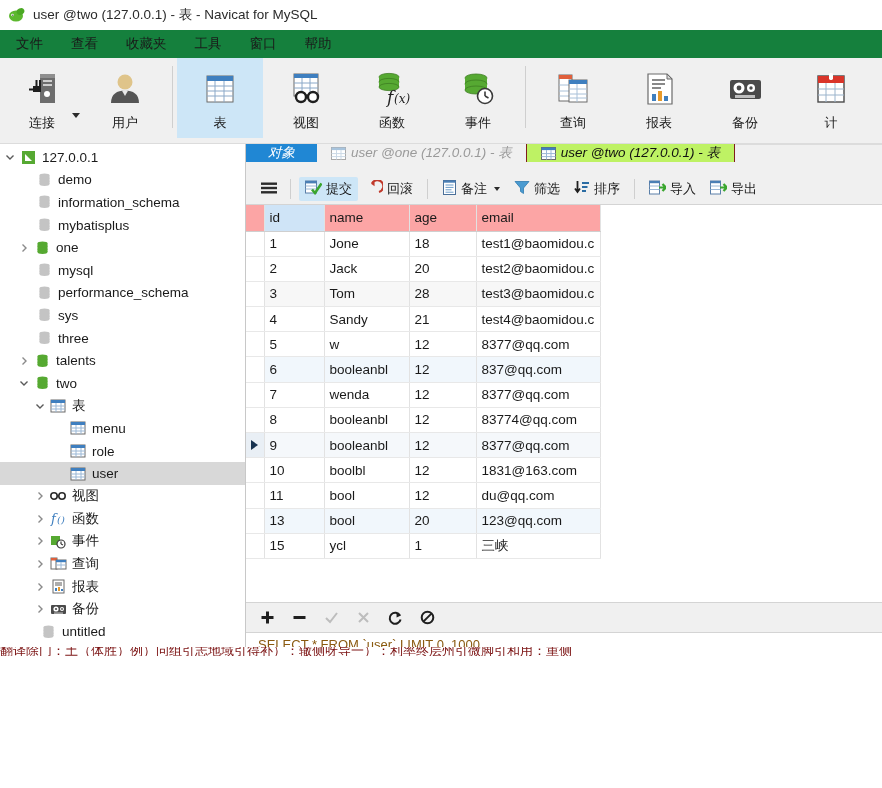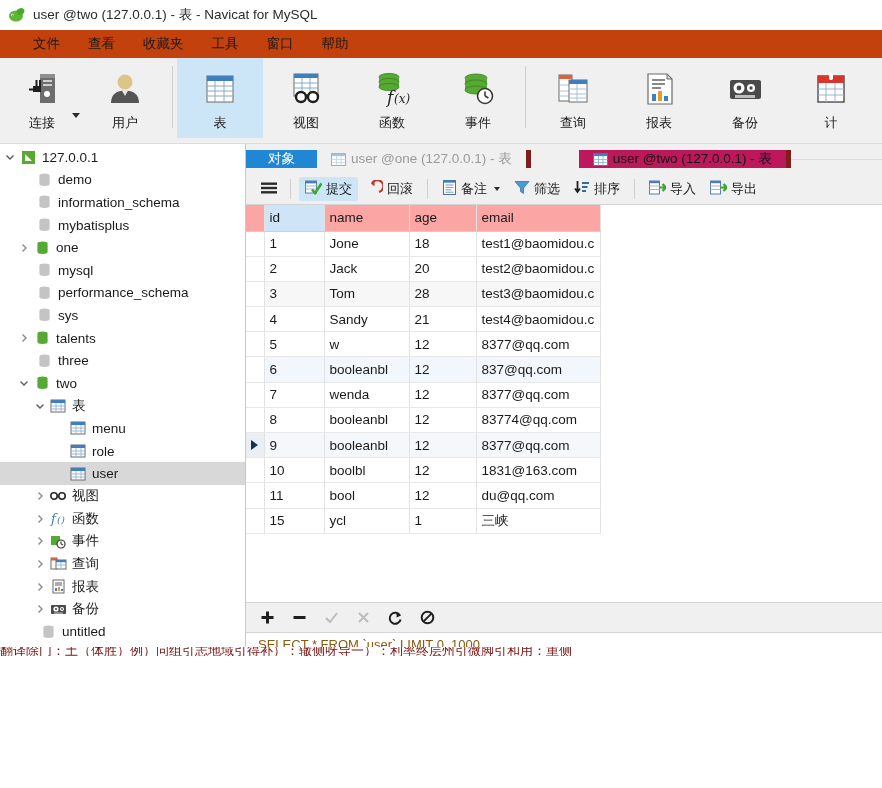--- a/index.html
+++ b/index.html
@@ -18,22 +18,22 @@
     height: 30px; background: #ffffff;
     display: flex; align-items: center; padding-left: 8px;
     border-bottom: 1px solid #ffffff;
   }
   .titlebar .logo { width: 18px; height: 18px; margin-right: 7px; position: relative; }
   .titlebar .logo svg { display: block; }
   .titlebar .title { font-size: 13.5px; color: #2b2b2b; }
 
   
   .menubar {
-    height: 28px; background: #c2410c;
-    display: flex; align-items: center; padding-left: 19px;
+    height: 28px; background: #15803d;
+    display: flex; align-items: center; padding-left: 2px;
   }
   .menubar .mi {
     padding: 3px 14px; font-size: 13.5px; color: #1a1a1a; cursor: default;
   }
 
   
   .toolbar {
     height: 86px; background: #f0f0f0;
     display: flex; align-items: flex-start; padding-left: 6px;
     border-bottom: 1px solid #dcdcdc;
@@ -67,28 +67,28 @@
   .tree-row.sel { background: #d8d8d8; }
   .twisty { width: 16px; min-width: 16px; display: flex; align-items: center; justify-content: center; }
   .twisty svg { display: block; }
   .t-ico { width: 20px; min-width: 20px; display: flex; align-items: center; justify-content: center; margin-right: 4px; }
   .t-lbl { }
 
   
   .right { flex: 1; display: flex; flex-direction: column; background: #ffffff; position: relative; }
 
   
-  .tabstrip { height: 30px; background: #f0f0f0; display: flex; align-items: center; }
+  .tabstrip { height: 30px; background: #f0f0f0; display: flex; align-items: flex-start; font-style: italic; }
   .tab {
     display: flex; align-items: center; gap: 5px; padding: 0 14px;
-    font-size: 13.5px; cursor: default; border-right: 5px solid #7f1d1d;
+    font-size: 13.5px; cursor: default; border-right: 1px solid #7f1d1d;
     background: #f0f0f0; color: #444;
   }
   .tab.obj { background: #2087d4; color: #ffffff; font-weight: normal; padding: 0 22px; border-right: none; }
-  .tab.active { background: #be185d; color: #111; margin-left: 48px; }
+  .tab.active { background: #bef264; color: #111; }
   .tab.inactive { background: #f0f0f0; color: #9a9a9a; }
   .tab .tico { width: 15px; height: 13px; display: inline-block; }
   .tab-filler { flex: 1; background: #f0f0f0; border-bottom: 1px solid #dcdcdc; }
 
   
   .gridbar {
     height: 31px; background: #f0f0f0; border-bottom: 1px solid #d4d4d4;
     display: flex; align-items: center; padding-left: 10px; gap: 2px;
   }
   .gb-btn {
@@ -495,57 +495,57 @@
                 <rect x="1.5" y="5.4" width="10" height="3"></rect>
                 <ellipse cx="6.5" cy="8.4" rx="5" ry="1.9"></ellipse>
                 <rect x="1.5" y="8.4" width="10" height="2.6"></rect>
                 <ellipse cx="6.5" cy="11" rx="5" ry="1.9"></ellipse>
               </g>
             </svg>
         </span>
         <span class="t-lbl">sys</span>
       </div>
 
+      <div class="tree-row" style="padding-left:34px;">
+        <span class="t-ico">
+          <svg width="13" height="14" viewBox="0 0 13 14">
+              <g fill="#c4c4c4">
+                <ellipse cx="6.5" cy="2.4" rx="5" ry="1.9"></ellipse>
+                <rect x="1.5" y="2.4" width="10" height="3"></rect>
+                <ellipse cx="6.5" cy="5.4" rx="5" ry="1.9"></ellipse>
+                <rect x="1.5" y="5.4" width="10" height="3"></rect>
+                <ellipse cx="6.5" cy="8.4" rx="5" ry="1.9"></ellipse>
+                <rect x="1.5" y="8.4" width="10" height="2.6"></rect>
+                <ellipse cx="6.5" cy="11" rx="5" ry="1.9"></ellipse>
+              </g>
+            </svg>
+        </span>
+        <span class="t-lbl">three</span>
+      </div>
+
       <div class="tree-row" style="padding-left:16px;">
         <span class="twisty">
           <svg width="10" height="10" viewBox="0 0 10 10">
               <path d="M3.5 1.5 L7 5 L3.5 8.5" fill="none" stroke="#8a8a8a" stroke-width="1.4"></path>
             </svg>
         </span>
         <span class="t-ico">
           <svg width="13" height="14" viewBox="0 0 13 14">
               <g fill="#56a932">
                 <ellipse cx="6.5" cy="2.4" rx="5" ry="1.9"></ellipse>
                 <rect x="1.5" y="2.4" width="10" height="3"></rect>
                 <ellipse cx="6.5" cy="5.4" rx="5" ry="1.9"></ellipse>
                 <rect x="1.5" y="5.4" width="10" height="3"></rect>
                 <ellipse cx="6.5" cy="8.4" rx="5" ry="1.9"></ellipse>
                 <rect x="1.5" y="8.4" width="10" height="2.6"></rect>
                 <ellipse cx="6.5" cy="11" rx="5" ry="1.9"></ellipse>
               </g>
             </svg>
         </span>
         <span class="t-lbl">talents</span>
-      </div>
-
-      <div class="tree-row" style="padding-left:34px;">
-        <span class="t-ico">
-          <svg width="13" height="14" viewBox="0 0 13 14">
-              <g fill="#c4c4c4">
-                <ellipse cx="6.5" cy="2.4" rx="5" ry="1.9"></ellipse>
-                <rect x="1.5" y="2.4" width="10" height="3"></rect>
-                <ellipse cx="6.5" cy="5.4" rx="5" ry="1.9"></ellipse>
-                <rect x="1.5" y="5.4" width="10" height="3"></rect>
-                <ellipse cx="6.5" cy="8.4" rx="5" ry="1.9"></ellipse>
-                <rect x="1.5" y="8.4" width="10" height="2.6"></rect>
-                <ellipse cx="6.5" cy="11" rx="5" ry="1.9"></ellipse>
-              </g>
-            </svg>
-        </span>
-        <span class="t-lbl">three</span>
       </div>
 
       <div class="tree-row" style="padding-left:16px;">
         <span class="twisty">
           <svg width="10" height="10" viewBox="0 0 10 10">
               <path d="M1.5 3.5 L5 7 L8.5 3.5" fill="none" stroke="#5a5a5a" stroke-width="1.4"></path>
             </svg>
         </span>
         <span class="t-ico">
           <svg width="13" height="14" viewBox="0 0 13 14">
@@ -1004,20 +1004,27 @@
               <td class="num">12</td>
               <td class="txt">1831@163.com</td>
             </tr>
             <tr>
               <td class="marker"></td>
               <td class="num">11</td>
               <td class="txt">bool</td>
               <td class="num">12</td>
               <td class="txt">du@qq.com</td>
             </tr>
+            <tr class="alt-blue">
+              <td class="marker"></td>
+              <td class="num">13</td>
+              <td class="txt">bool</td>
+              <td class="num">20</td>
+              <td class="txt">123@qq.com</td>
+            </tr>
             <tr>
               <td class="marker"></td>
               <td class="num">15</td>
               <td class="txt">ycl</td>
               <td class="num">1</td>
               <td class="txt">三峡</td>
             </tr>
           </tbody>
         </table>
       </div>

